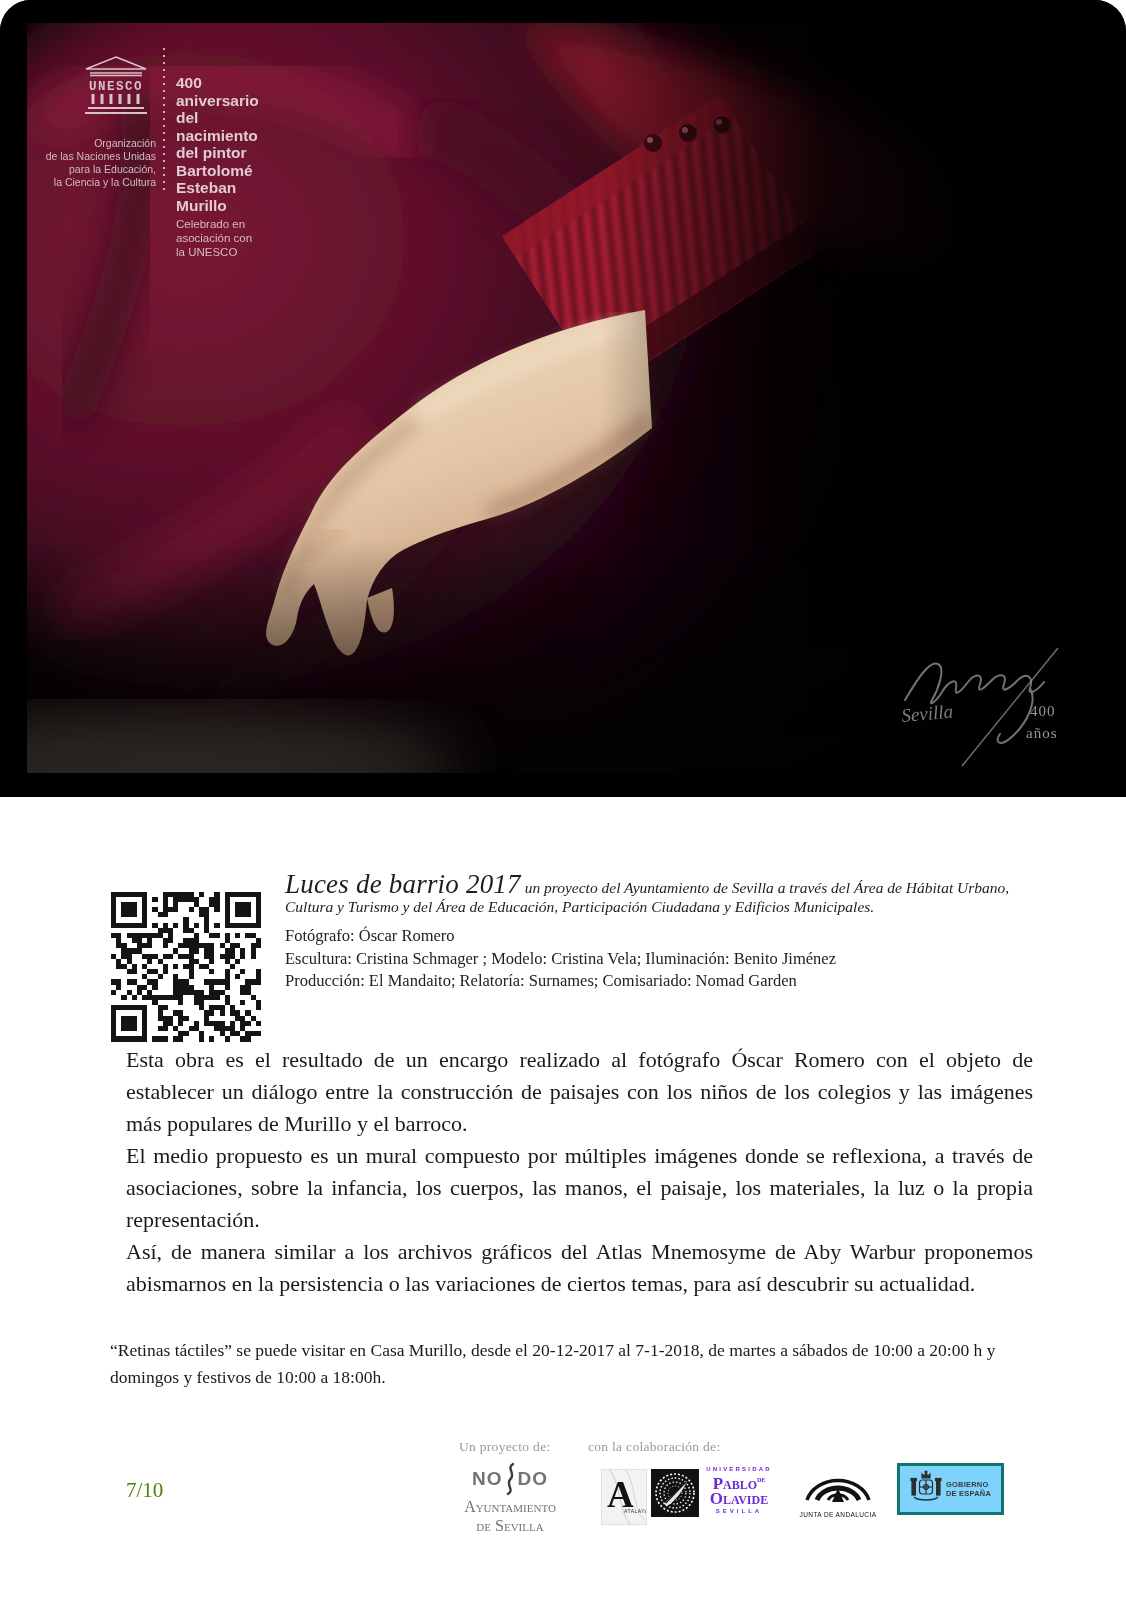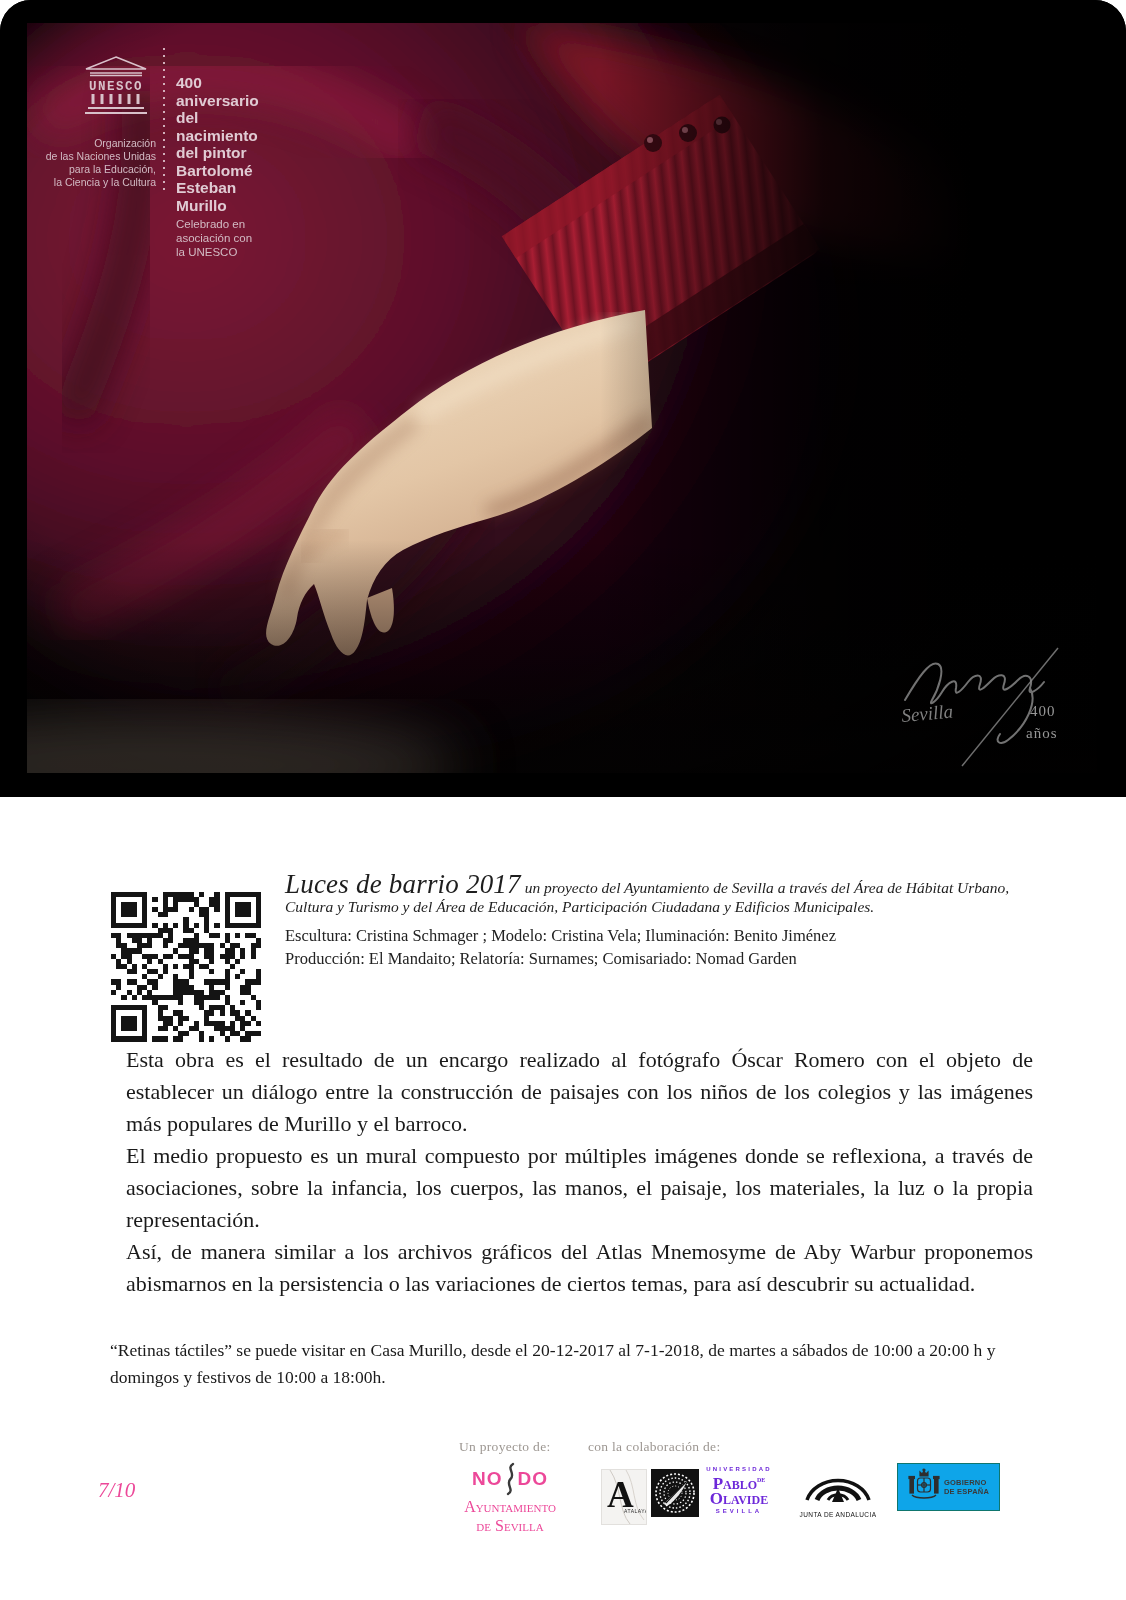--- a/index.html
+++ b/index.html
@@ -39,47 +39,47 @@
   .body-text p{margin:0;font-size:22px;line-height:32px;text-align:justify;color:#1a1a1a;}
 
   .visit{position:absolute;left:110px;top:1337px;width:900px;
          font-size:17.5px;line-height:27px;color:#1a1a1a;}
 
   
   .foot-label{position:absolute;font-size:13.5px;color:#9d9792;letter-spacing:.3px;text-align:center;}
   .lbl-project{left:459px;top:1439px;}
   .lbl-collab{left:588px;top:1439px;}
 
-  .nosdo{position:absolute;left:447px;top:1462px;width:126px;text-align:center;color:#ec4899;}
+  .nosdo{position:absolute;left:447px;top:1462px;width:126px;text-align:center;color:#737373;}
   .nosdo-word{font-family:"Liberation Sans",sans-serif;font-weight:bold;font-size:19px;
               letter-spacing:1px;display:flex;align-items:center;justify-content:center;gap:1px;}
   .nosdo-sub{font-variant:small-caps;font-family:"Liberation Serif",serif;font-size:16px;line-height:17px;margin-top:2px;}
 
   .logo{position:absolute;}
   .atalaya{left:601px;top:1469px;width:44px;height:54px;background:#f4f3f1;border:1px solid #e2e0dd;
            position:absolute;overflow:hidden;}
   .atalaya .a{position:absolute;left:5px;top:6px;font-family:"Liberation Serif",serif;
               font-weight:bold;font-size:37px;line-height:37px;color:#121212;}
   .atalaya .tiny{position:absolute;left:22px;top:38px;font-family:"Liberation Sans",sans-serif;
                  font-size:5px;letter-spacing:.5px;color:#2a2a2a;}
   .swirl{left:651px;top:1469px;}
   .upo{left:703px;top:1466px;width:72px;text-align:center;color:#6d28d9;}
   .upo .u1{font-family:"Liberation Sans",sans-serif;font-size:6px;letter-spacing:2.2px;font-weight:bold;}
   .upo .nm{font-family:"Liberation Serif",serif;font-variant:small-caps;font-weight:bold;
            font-size:17px;line-height:15px;}
   .upo .de{font-size:8px;vertical-align:super;}
   .upo .u2{font-family:"Liberation Sans",sans-serif;font-size:6px;letter-spacing:3px;font-weight:bold;margin-top:2px;}
   .junta{left:797px;top:1466px;width:82px;text-align:center;}
   .junta .jtxt{font-family:"Liberation Sans",sans-serif;font-size:6.5px;letter-spacing:.4px;color:#111;margin-top:1px;}
-  .gobierno{left:897px;top:1463px;width:101px;height:46px;border:1px solid #0f766e;background:#0ea5e9;
+  .gobierno{left:897px;top:1463px;width:101px;height:46px;border:3px solid #0f766e;background:#7dd3fc;
             display:flex;align-items:center;}
   .gob-text{font-family:"Liberation Sans",sans-serif;font-size:7.5px;font-weight:bold;
             color:#3a3a3a;line-height:9px;letter-spacing:.2px;}
 
-  .pagenum{position:absolute;left:98px;top:1478px;font-size:21px;font-style:italic;color:#ec4899;}
+  .pagenum{position:absolute;left:126px;top:1478px;font-size:21px;color:#4d7c0f;}
 </style>
 </head>
 <body>
 
 <div class="page">
 
   <div class="photo">
     <svg class="art" width="1126" height="797" viewBox="0 0 1126 797">
       <defs>
         <radialGradient id="redGlow" cx="32%" cy="38%" r="62%">
@@ -637,20 +637,21 @@
       <rect x="22" y="28" width="1" height="1" fill="#141414"></rect>
       <rect x="25" y="28" width="1" height="1" fill="#141414"></rect>
       <rect x="26" y="28" width="1" height="1" fill="#141414"></rect>
     </svg>
 
   <div class="title-block">
     <div class="subtitle">
       <span class="lead">Luces de barrio 2017</span><span class="rest"> un proyecto del Ayuntamiento de Sevilla a través del Área de Hábitat Urbano, Cultura y Turismo y del Área de Educación, Participación Ciudadana y Edificios Municipales.</span>
     </div>
     <div class="credits">
+      <div>Fotógrafo: Óscar Romero</div>
       <div>Escultura: Cristina Schmager ; Modelo: Cristina Vela; Iluminación: Benito Jiménez</div>
       <div>Producción: El Mandaito;  Relatoría: Surnames; Comisariado: Nomad Garden</div>
     </div>
   </div>
 
   <div class="body-text">
     <p>Esta obra es el resultado de un encargo realizado al fotógrafo Óscar Romero con el objeto de establecer un diálogo entre la construcción de paisajes con los niños de los colegios y las imágenes más populares de Murillo y el barroco.</p>
     <p>El medio propuesto es un mural compuesto por múltiples imágenes donde se reflexiona, a través de asociaciones, sobre la infancia,  los cuerpos, las manos, el paisaje, los materiales, la luz o la propia representación.</p>
     <p>Así, de manera similar a los archivos gráficos del Atlas Mnemosyme de Aby Warbur proponemos abismarnos en la persistencia o las variaciones de ciertos temas, para así descubrir su actualidad.</p>
   </div>

